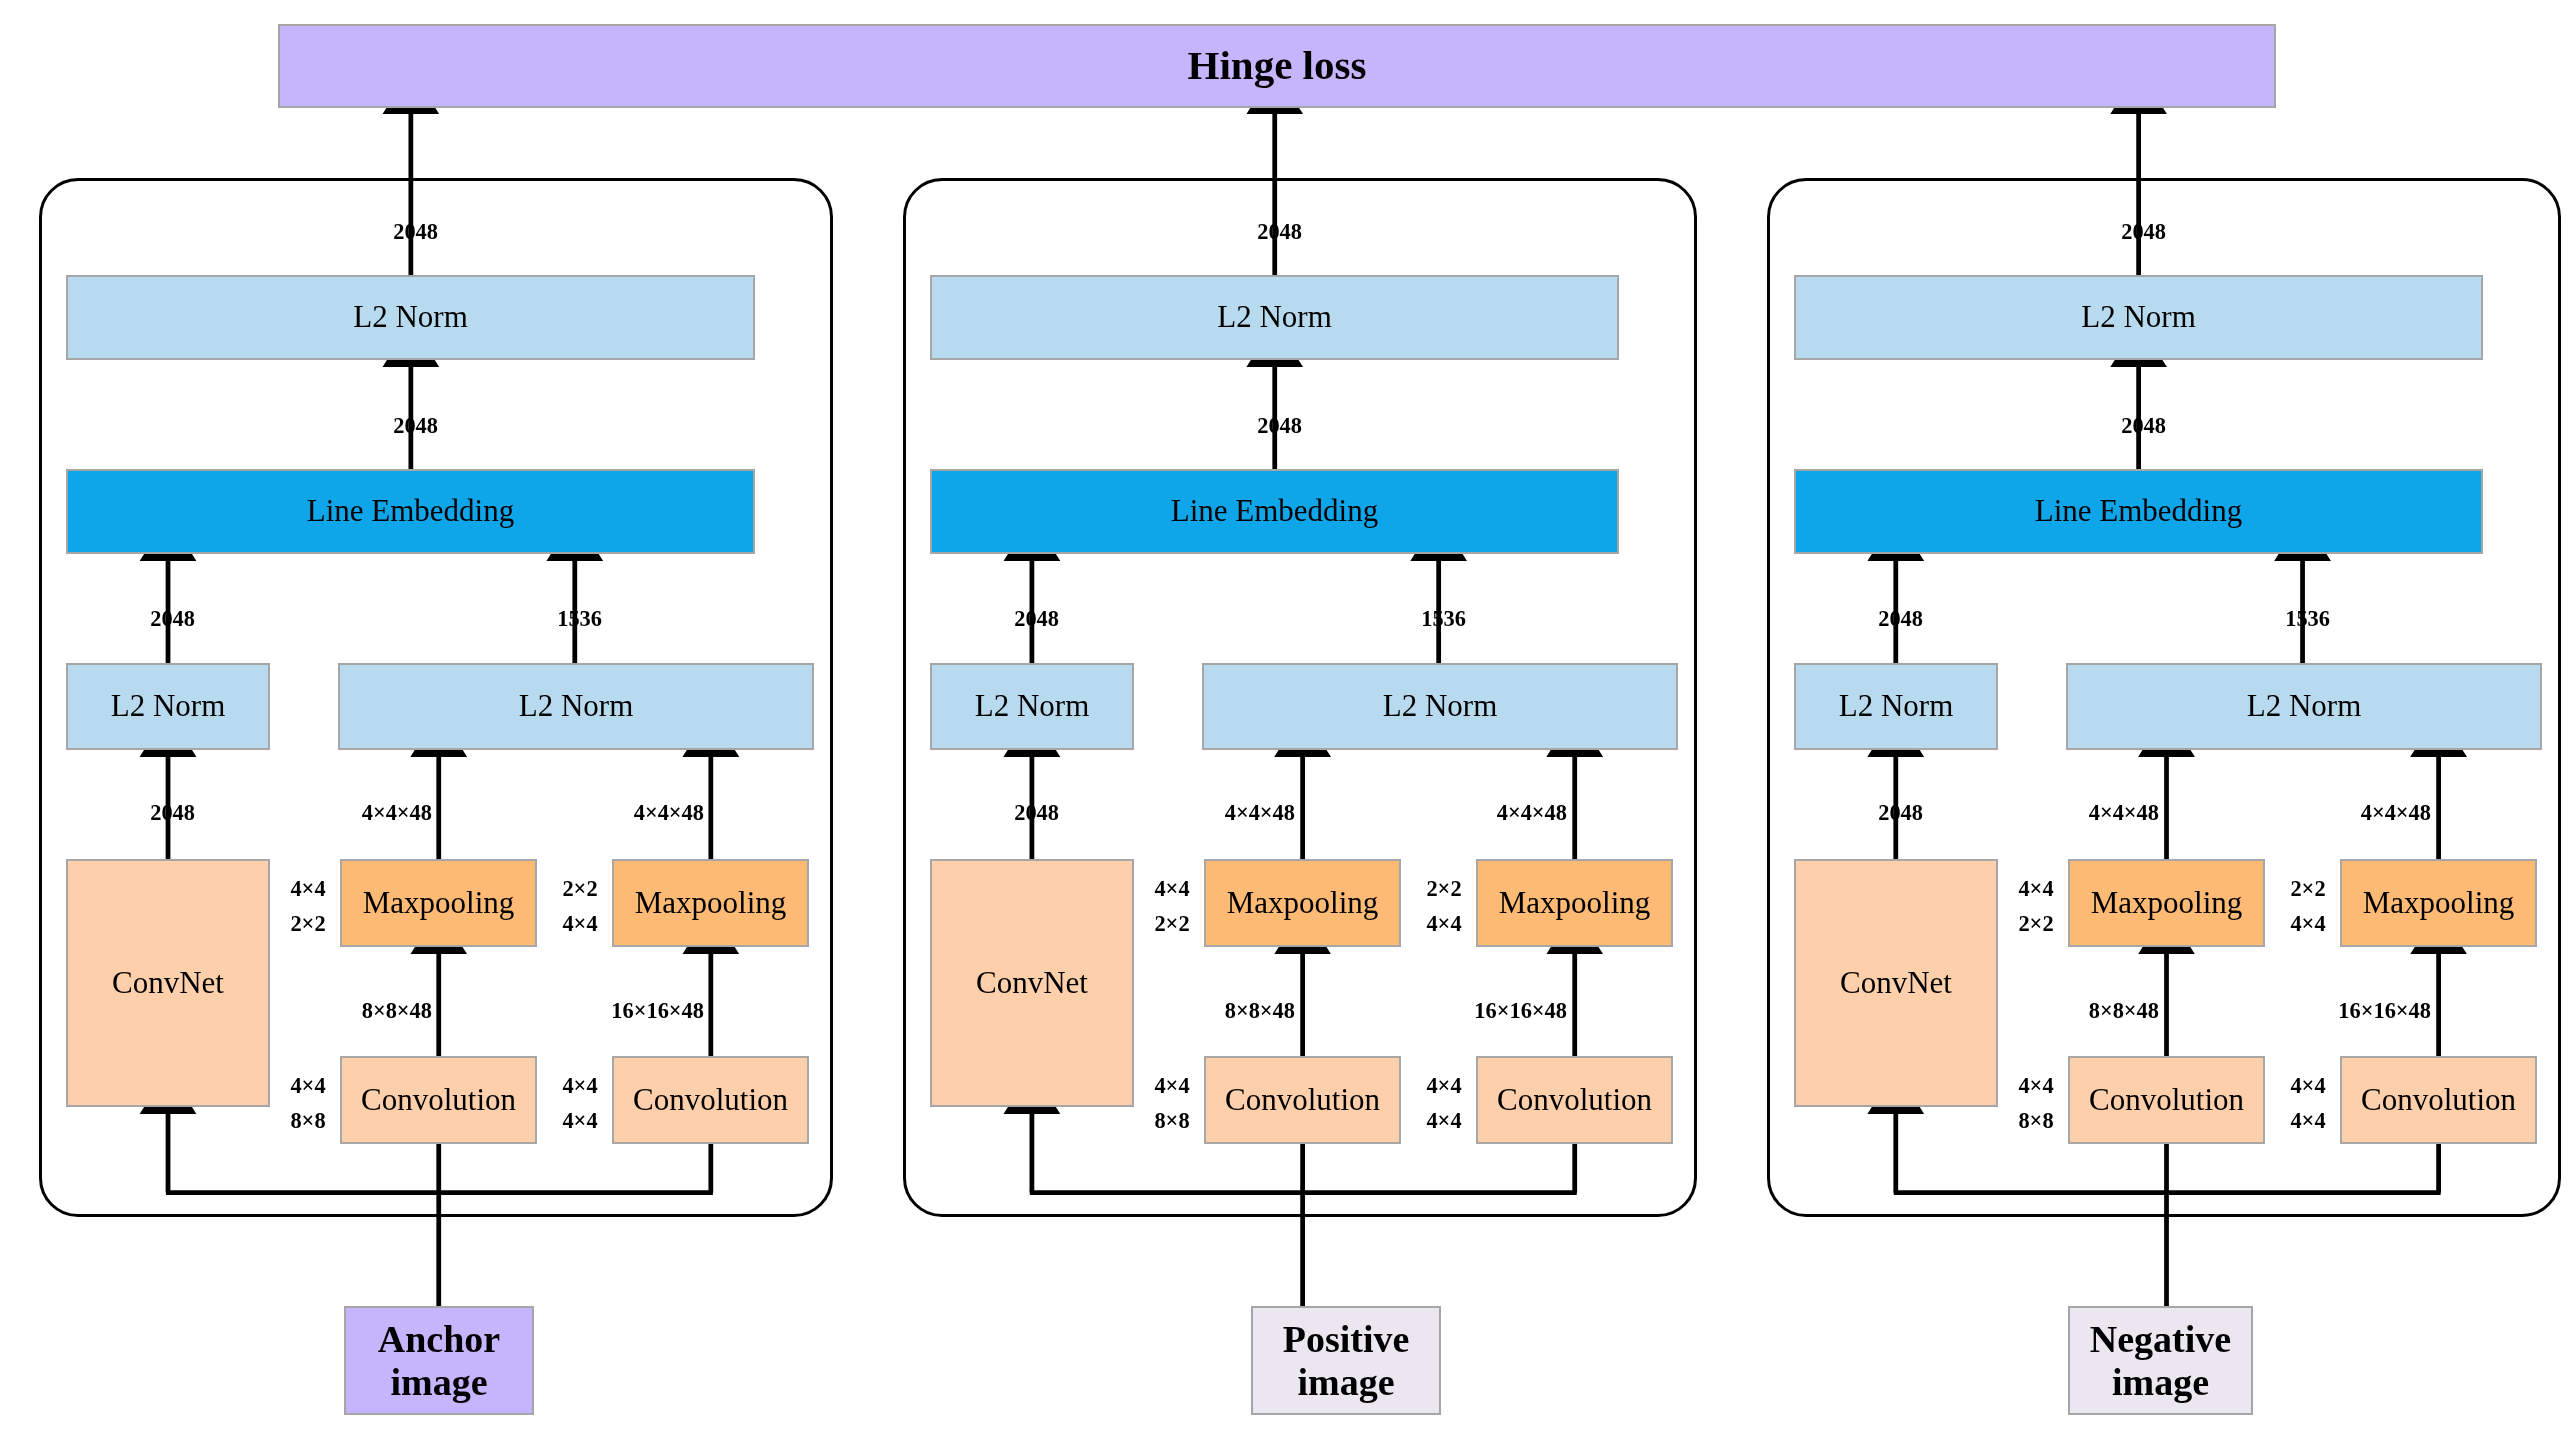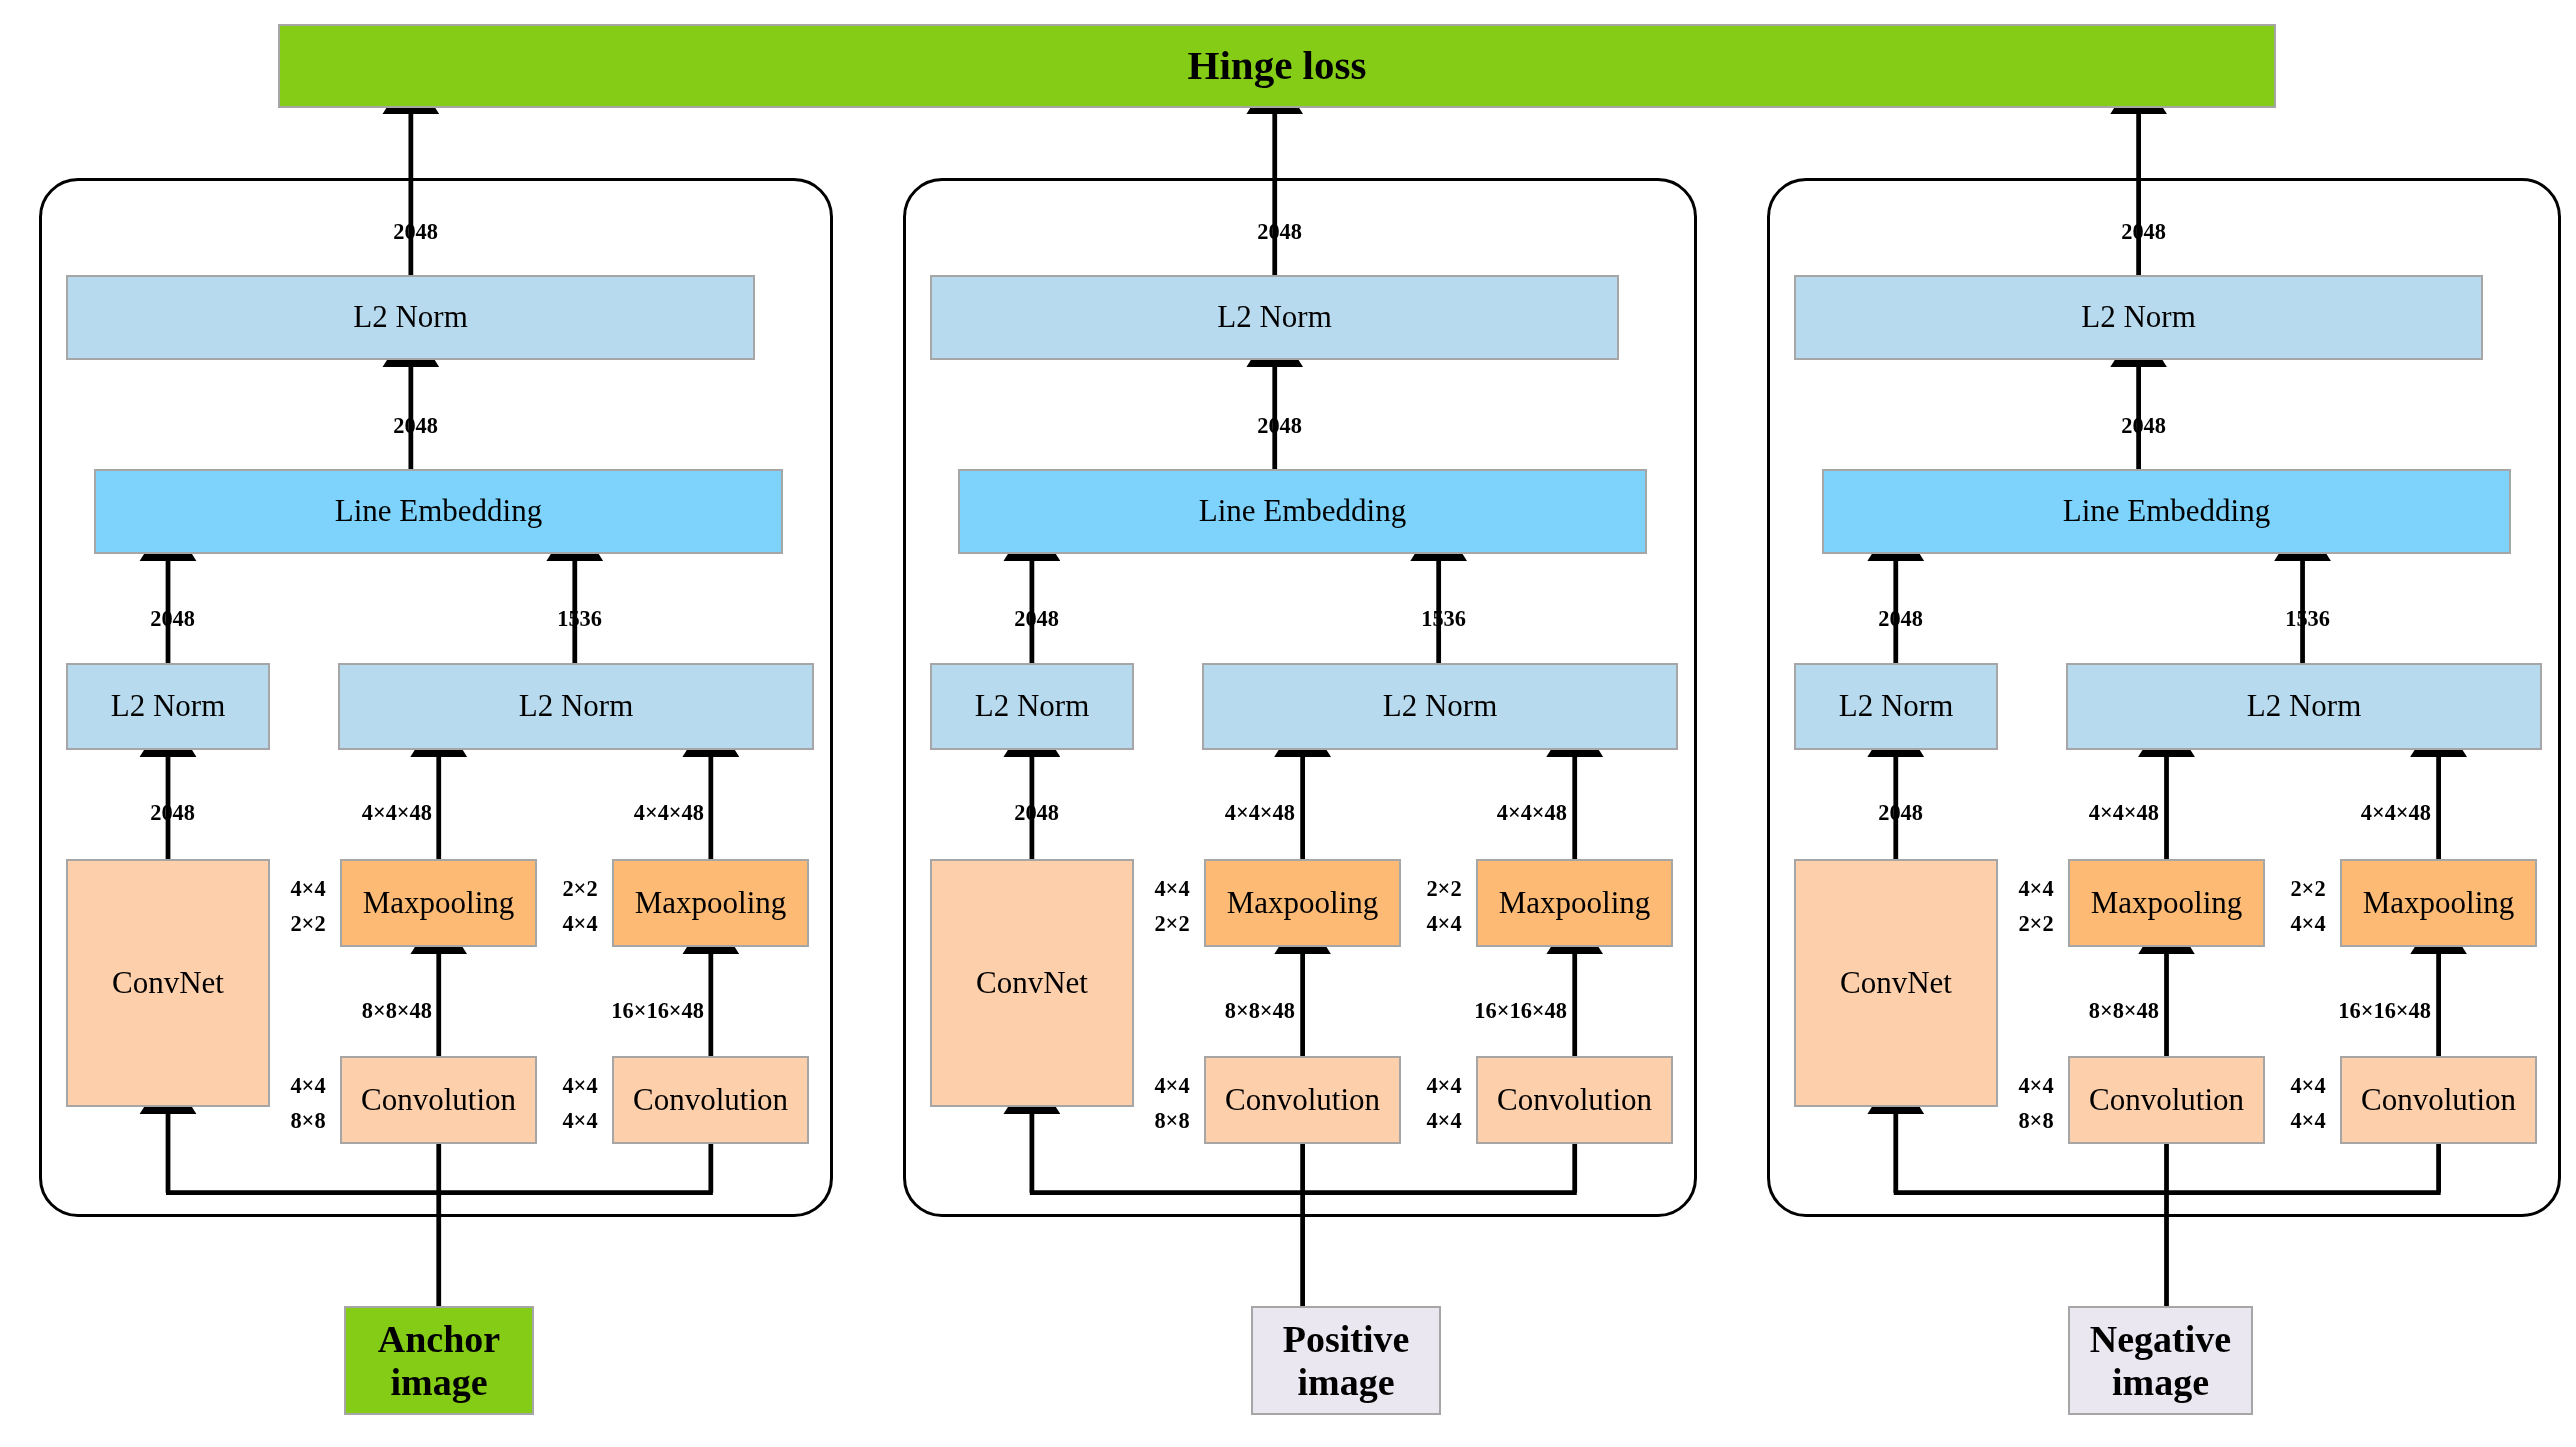--- a/index.html
+++ b/index.html
@@ -30,24 +30,24 @@
     box-sizing: border-box;
     border: 2px solid #a6a6a6;
     display: flex;
     align-items: center;
     justify-content: center;
     text-align: center;
     line-height: 1.12;
     color: #000000;
   }
   .node-blue   { background: #b8daef; }
-  .node-yellow { background: #7dd3fc; margin-left: 28px; }
+  .node-yellow { background: #0ea5e9; }
   .node-green  { background: #fdba74; }
   .node-orange { background: #fecfab; }
-  .node-grey   { background: #84cc16; justify-content: center; }
+  .node-grey   { background: #c4b5fd; justify-content: center; }
   .node-lav    { background: #ebe7f0; }
 
   .label-regular {
     font-family: "Liberation Serif", "DejaVu Serif", serif;
     font-weight: 400;
     font-size: 31px;
   }
   .label-bold {
     font-family: "Liberation Serif", "DejaVu Serif", serif;
     font-weight: 700;

